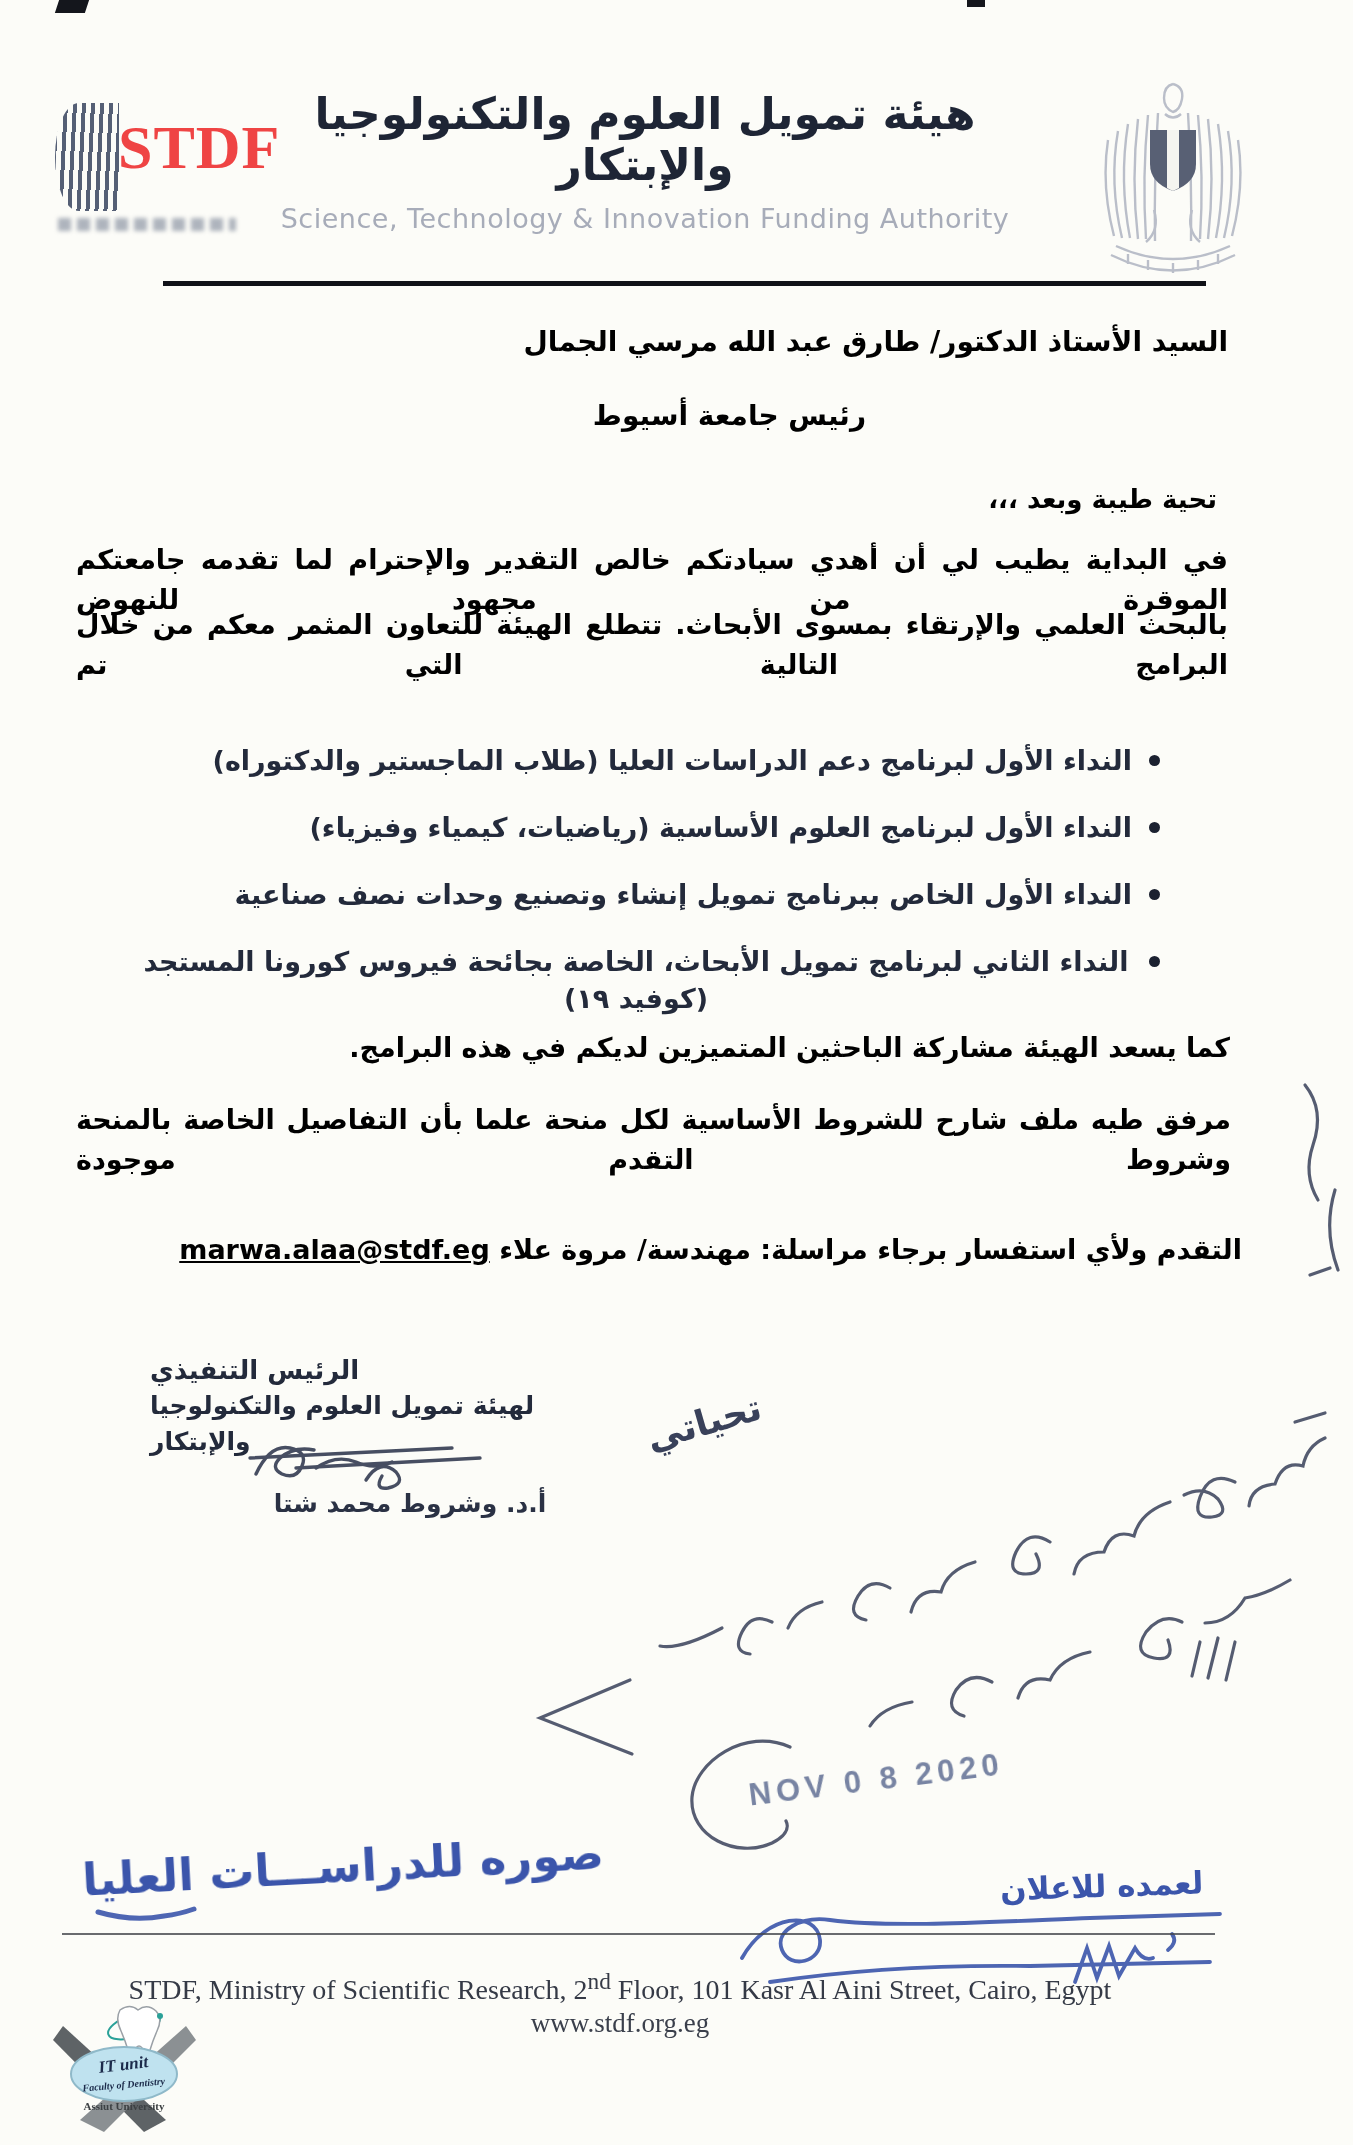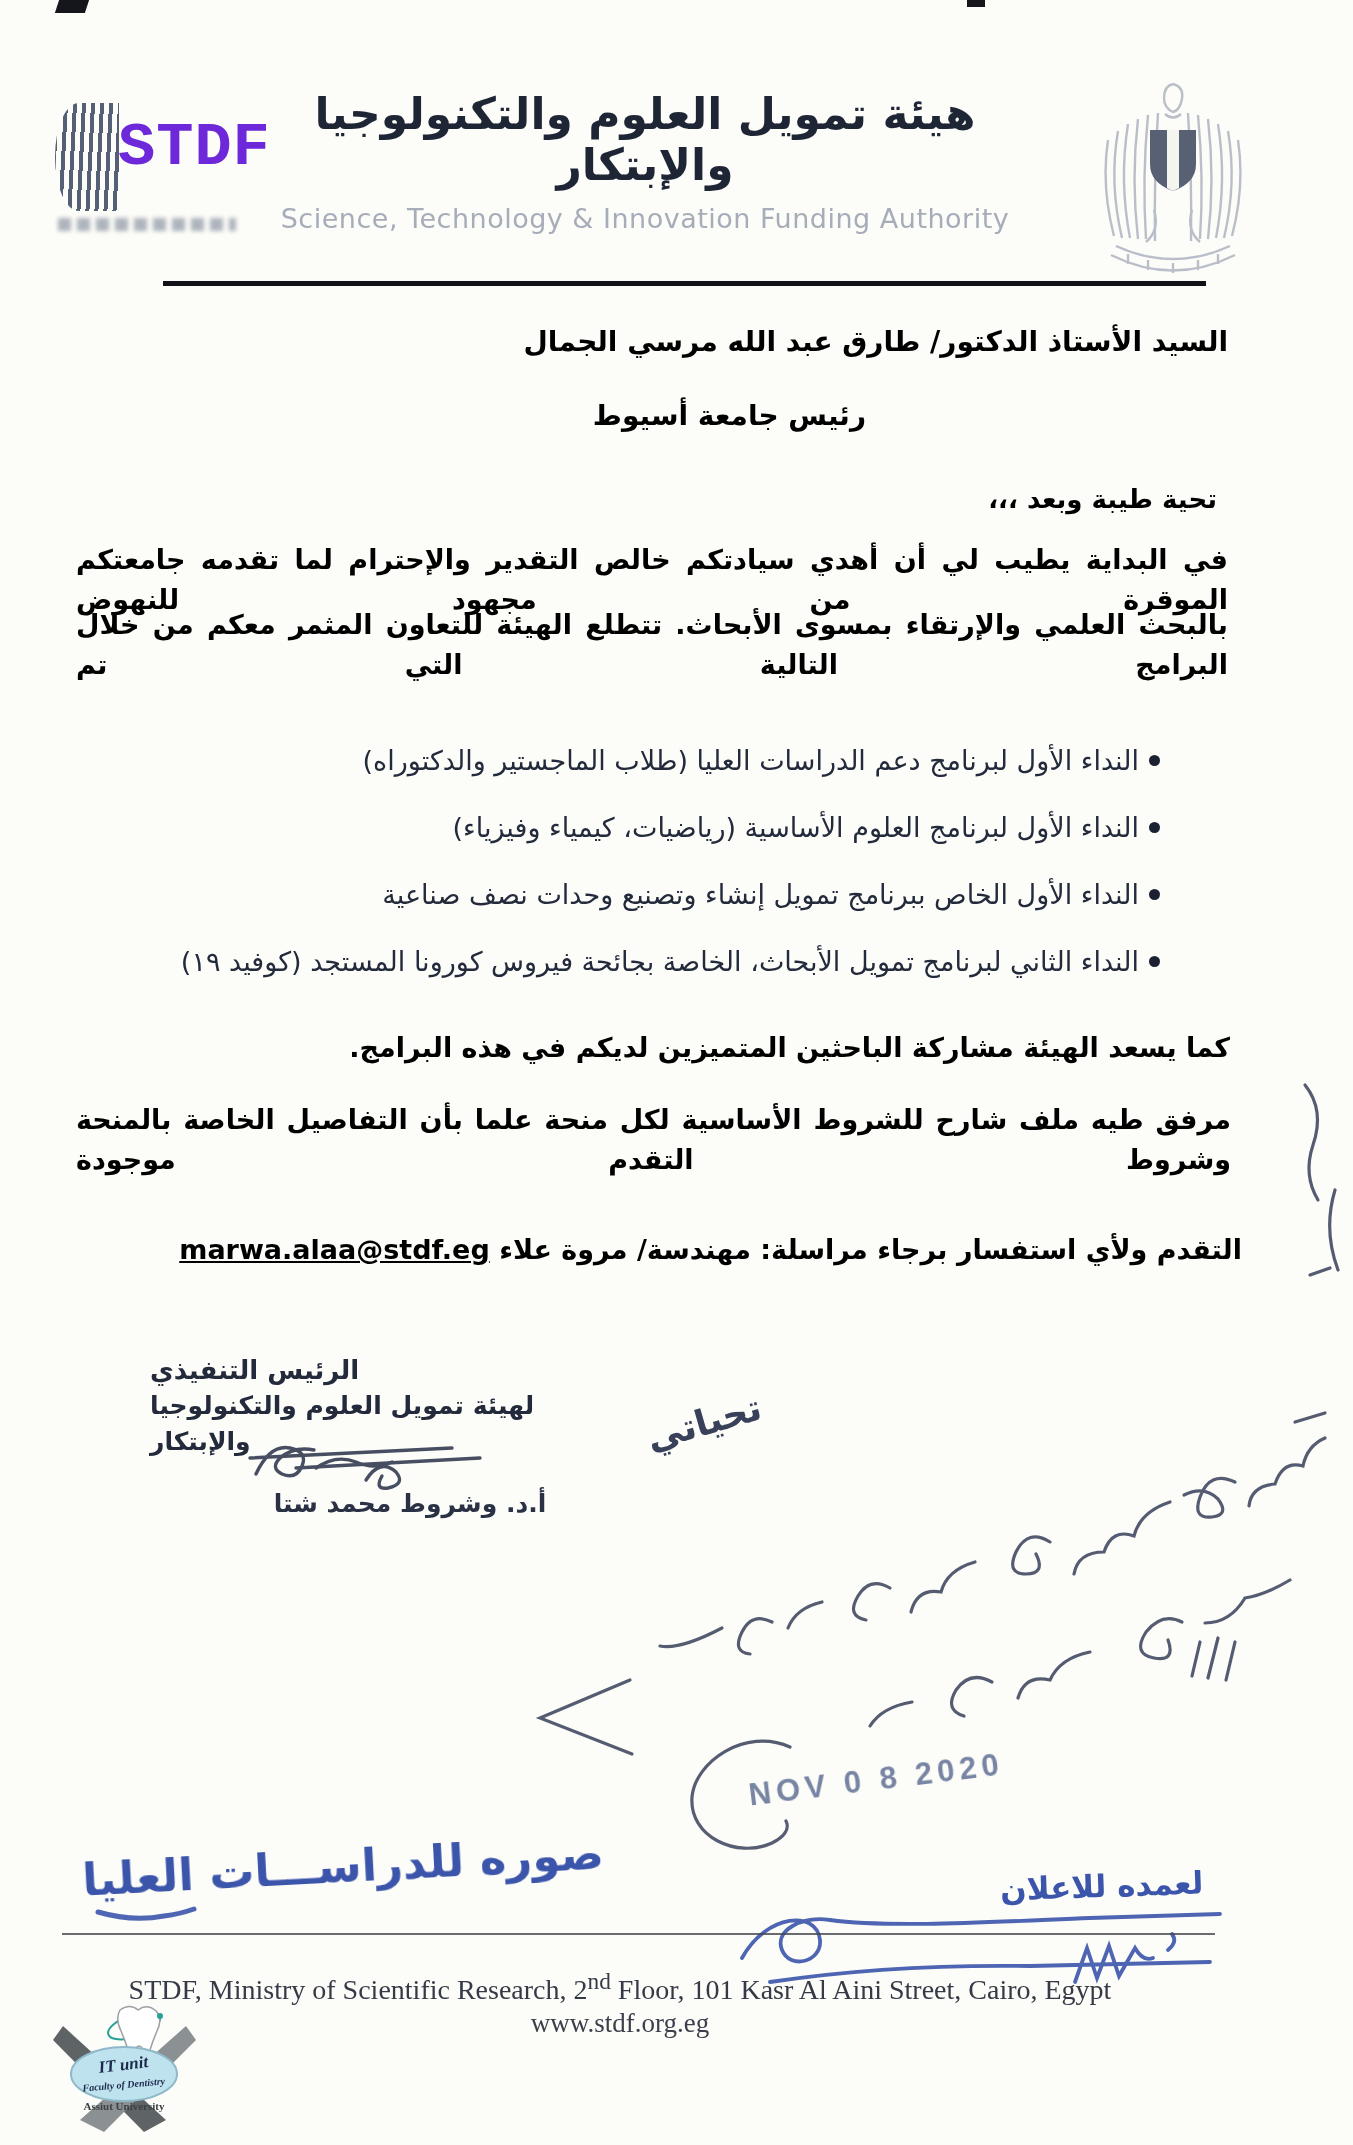--- a/index.html
+++ b/index.html
@@ -4,39 +4,39 @@
 <style>
   html,body{margin:0;padding:0;background:#9a9a9a;}
   .page{position:relative;width:1353px;height:2145px;margin:0 auto;background:#fcfcf8;
         font-family:"DejaVu Sans",sans-serif;color:#262d3e;overflow:hidden;}
   
   .corner-mark{position:absolute;background:#14161c;}
   
   .logo-stripes{position:absolute;left:55px;top:103px;width:64px;height:108px;
         background:repeating-linear-gradient(93deg,#38445f 0 4px,rgba(0,0,0,0) 4px 9px);
         border-top-left-radius:45% 60%;border-bottom-left-radius:45% 60%;filter:blur(.5px);opacity:.85;}
-  .logo-text{position:absolute;left:118px;top:112px;font-family:Liberation Mono, monospace;
-        font-size:62px;font-weight:bold;color:#6d28d9;letter-spacing:1px;filter:blur(.4px);}
+  .logo-text{position:absolute;left:118px;top:112px;font-family:Liberation Serif, serif;
+        font-size:62px;font-weight:bold;color:#ef4444;letter-spacing:1px;filter:blur(.4px);}
   .logo-blur{position:absolute;left:58px;top:218px;width:178px;height:13px;
         background:repeating-linear-gradient(90deg,rgba(110,120,140,.55) 0 13px,rgba(0,0,0,0) 13px 19px);
         filter:blur(2.2px);}
   .title-ar{position:absolute;left:250px;top:88px;width:790px;text-align:center;direction:rtl;
         font-size:44px;font-weight:bold;color:#1e2535;}
   .subtitle-en{position:absolute;left:250px;top:203px;width:790px;text-align:center;
         font-size:27px;color:#a7acb9;letter-spacing:.5px;filter:blur(.7px);}
   .emblem{position:absolute;left:1078px;top:68px;opacity:.78;filter:blur(.4px);}
   .header-rule{position:absolute;left:163px;top:281px;width:1043px;height:5px;background:#101218;}
   
   .ar{direction:rtl;unicode-bidi:embed;font-weight:bold;}
   .line{position:absolute;font-size:27px;line-height:40px;color:#000000;}
   .just{text-align:justify;text-align-last:justify;}
   .link{text-decoration:underline;direction:ltr;unicode-bidi:embed;}
   .bullets{position:absolute;top:742px;right:193px;left:140px;margin:0;padding:0;list-style:none;direction:rtl;}
-  .bullets li{display:flex;gap:10px;justify-content:flex-start;margin-bottom:30px;
-        font-size:27px;font-weight:normal;line-height:37px;text-align:center;color:#232a3b;}
+  .bullets li{display:flex;gap:17px;justify-content:flex-start;margin-bottom:30px;
+        font-size:27px;font-weight:bold;line-height:37px;text-align:center;color:#232a3b;}
   .dot{flex:0 0 auto;width:11px;height:11px;border-radius:50%;background:#1b2130;margin-top:13px;}
   
   .sig-title{position:absolute;left:150px;top:1352px;width:480px;text-align:left;
         font-size:26px;line-height:36px;color:#232a3b;}
   .sig-name{position:absolute;left:170px;top:1489px;width:480px;text-align:center;
         font-size:25px;color:#2a3144;filter:blur(.4px);}
   .hw-greeting{position:absolute;left:645px;top:1402px;font-size:36px;font-weight:bold;
         color:#39415a;transform:rotate(-16deg);direction:rtl;}
   .date-stamp{position:absolute;left:748px;top:1762px;font-family:"Liberation Sans",sans-serif;
         font-size:31px;font-weight:bold;letter-spacing:5px;color:rgba(92,106,144,.82);

